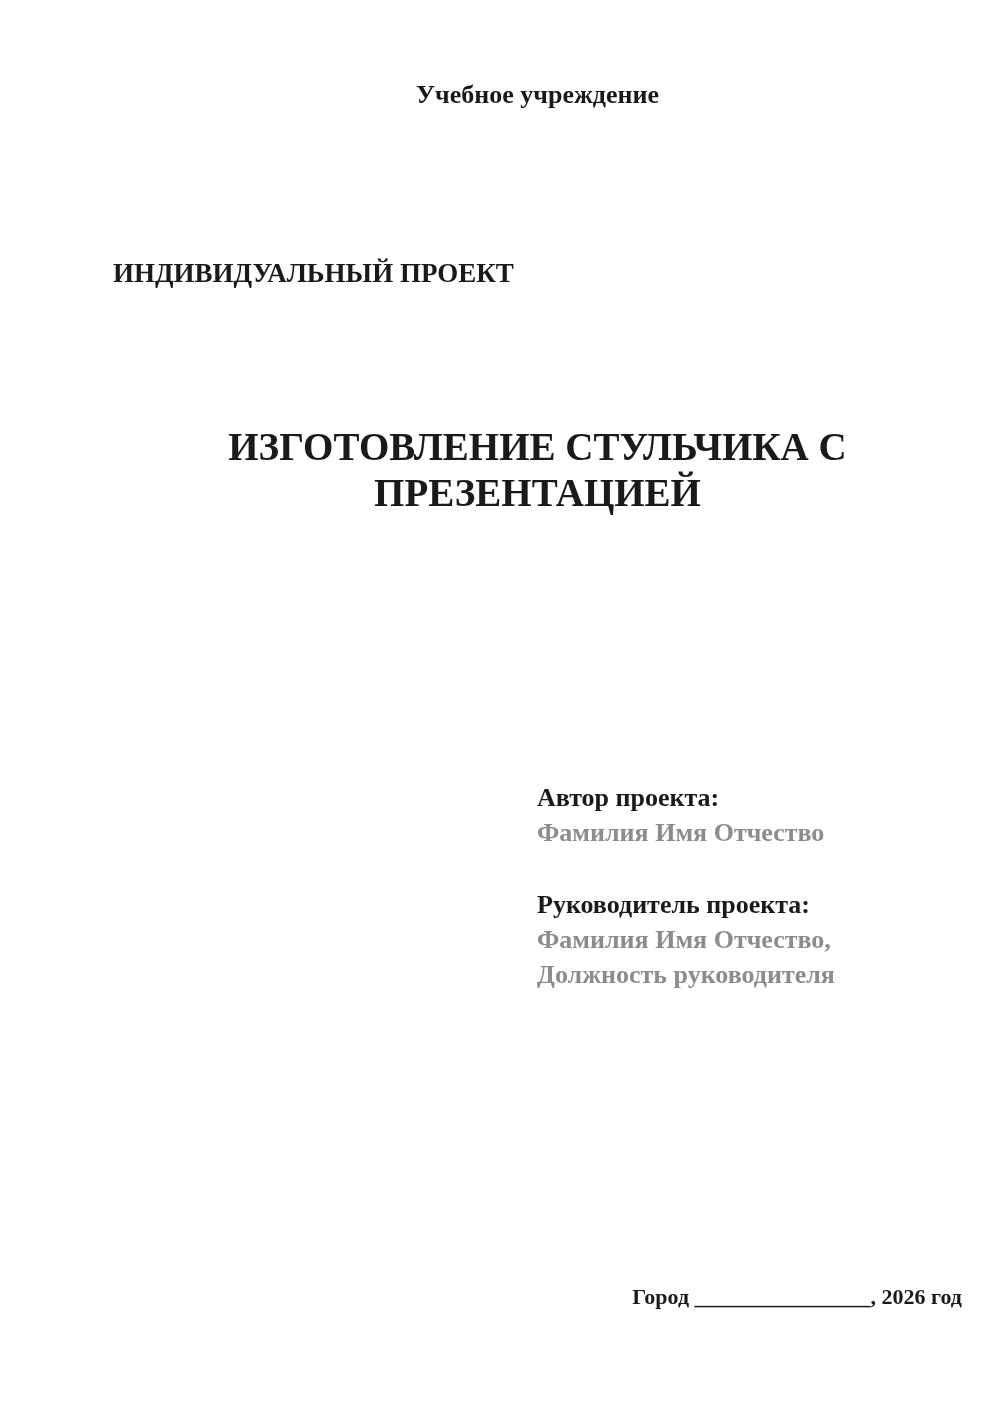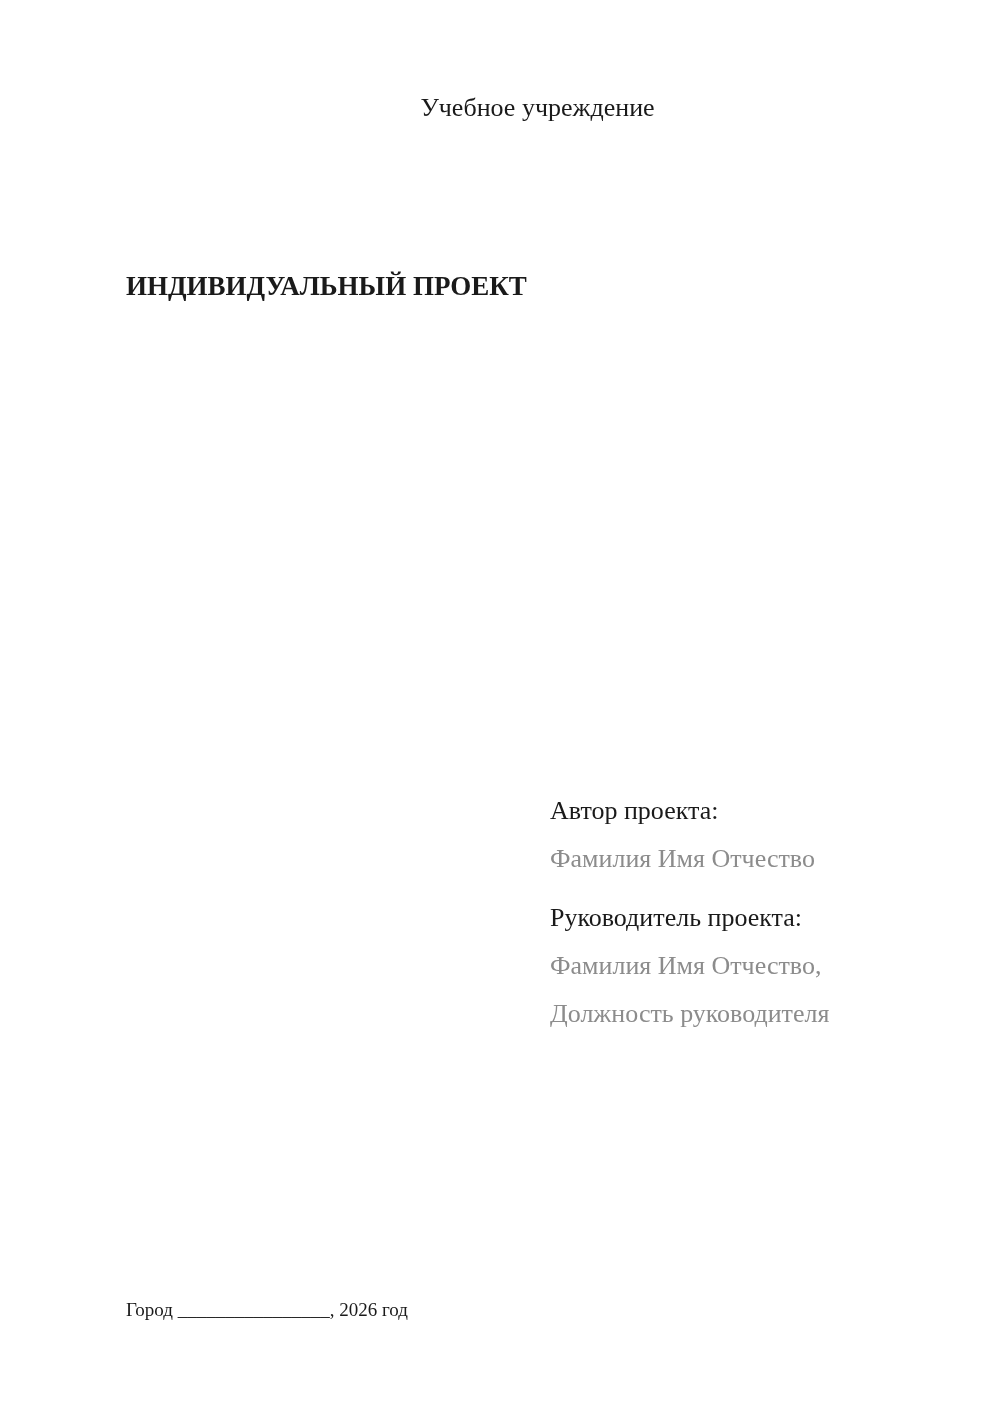--- a/index.html
+++ b/index.html
@@ -20,21 +20,22 @@
   }
   
   .content {
     position: absolute;
     left: 113px;
     right: 38px;
     top: 0;
     bottom: 0;
   }
   .content p, .content h1 {
-    margin: 13px;
+    margin: 0;
+    font-weight: bold;
   }
   .institution {
     position: absolute;
     top: 80px;
     left: 0;
     right: 0;
     text-align: center;
     font-size: 26px;
     line-height: 30px;
   }
@@ -70,36 +71,37 @@
     white-space: nowrap;
   }
   .byline-author { top: 780px; }
   .byline-supervisor { top: 887px; }
   .placeholder { color: #8c8c8c; }
   .footer-line {
     position: absolute;
     top: 1281px;
     left: 0;
     right: 0;
-    text-align: left;
-    font-size: 19px;
+    text-align: right;
+    font-size: 22px;
     line-height: 32px;
     white-space: nowrap;
   }
 </style>
 </head>
 <body>
 
 <div class="page">
   <div class="content">
 
     <p class="institution">Учебное учреждение</p>
 
     <p class="project-type">ИНДИВИДУАЛЬНЫЙ ПРОЕКТ</p>
 
+    <h1 class="title">ИЗГОТОВЛЕНИЕ СТУЛЬЧИКА С ПРЕЗЕНТАЦИЕЙ</h1>
 
     <div class="byline byline-author">
       <p>Автор проекта:</p>
       <p class="placeholder">Фамилия Имя Отчество</p>
     </div>
 
     <div class="byline byline-supervisor">
       <p>Руководитель проекта:</p>
       <p class="placeholder">Фамилия Имя Отчество,</p>
       <p class="placeholder">Должность руководителя</p>

